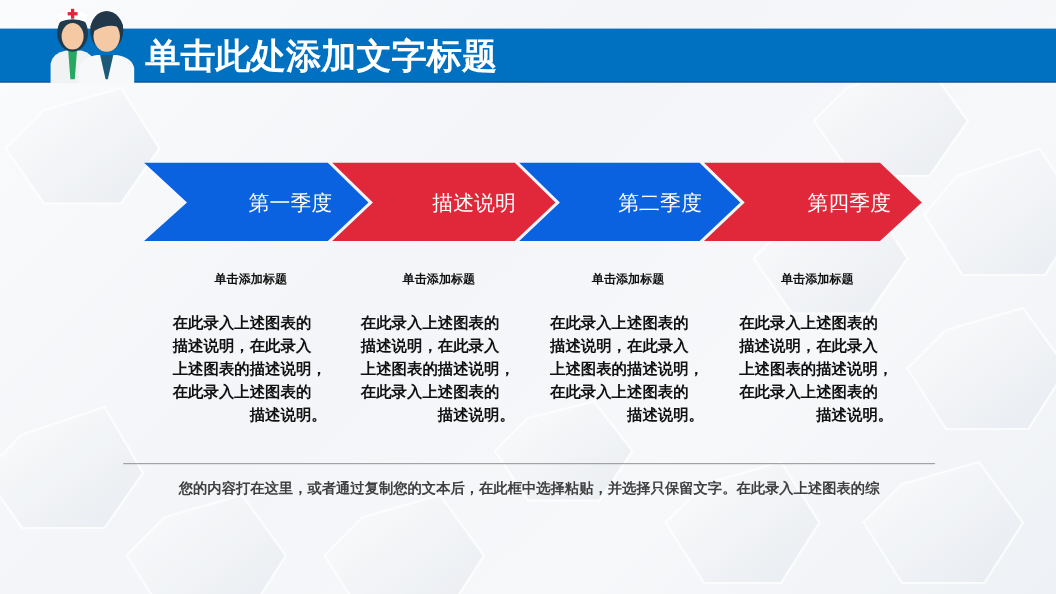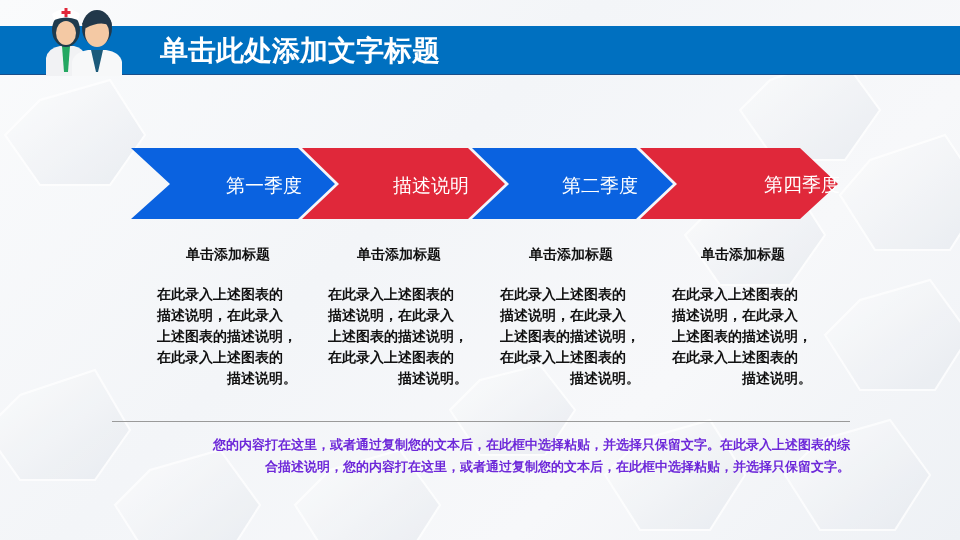--- a/index.html
+++ b/index.html
@@ -7,40 +7,40 @@
     width: 960px; height: 540px; overflow: hidden; position: relative;
     font-family: "DejaVu Sans", "Liberation Sans", sans-serif;
     background: linear-gradient(135deg, #fafbfc 0%, #f3f5f8 40%, #f7f8fa 70%, #eef1f5 100%);
   }
   .bg { position: absolute; inset: 0; overflow: hidden; }
   .title-bar {
     position: absolute; left: 0; top: 26px; width: 960px; height: 48px;
     background: #0070c0; border-bottom: 1px solid #1a4f8a;
   }
   .title-text {
-    position: absolute; left: 160px; top: 26px; height: 48px; line-height: 50px;
-    color: #ffffff; font-size: 28px; font-weight: bold; letter-spacing: 0px;
+    position: absolute; left: 132px; top: 26px; height: 48px; line-height: 50px;
+    color: #ffffff; font-size: 32px; font-weight: bold; letter-spacing: 0px;
   }
   .avatars { position: absolute; left: 38px; top: 0; width: 100px; height: 76px; }
   .arrows { position: absolute; left: 0; top: 0; width: 960px; height: 540px; }
   .arrow-label {
     position: absolute; top: 172px; height: 26px; line-height: 26px;
     color: #ffffff; font-size: 19px; text-align: right; width: 120px;
   }
   .col { position: absolute; top: 244px; width: 170px; text-align: center; }
-  .col-head { font-size: 14px; font-weight: bold; color: #111; height: 20px; line-height: 20px; }
+  .col-head { font-size: 11px; font-weight: bold; color: #111; height: 20px; line-height: 20px; }
   .col-body {
     margin-top: 20px; font-size: 14px; font-weight: bold; color: #111; line-height: 21px;
     text-align: left; padding-left: 14px; width: 150px;
   }
   .col-body .last { display: block; text-align: right; padding-right: 10px; }
   .divider { position: absolute; left: 112px; top: 421px; width: 738px; height: 1px; background: #9a9a9a; }
   .summary {
     position: absolute; left: 112px; top: 434px; width: 738px;
-    font-size: 13px; font-weight: bold; color: #6d28d9; line-height: 22px; text-align: right;
+    font-size: 13px; font-weight: bold; color: #404040; line-height: 22px; text-align: center;
   }
 </style>
 </head>
 <body>
 
 <div class="bg">
   <svg width="960" height="540" viewBox="0 0 960 540">
     <defs>
       <linearGradient id="hg" x1="0" y1="0" x2="1" y2="1">
         <stop offset="0" stop-color="#ffffff" stop-opacity="0.9"></stop>
@@ -91,21 +91,21 @@
     <polygon points="131,148 298,148 335,184 298,219 131,219 170,184" fill="#0a62e0"></polygon>
     <polygon points="302,148 468,148 505,184 468,219 302,219 339,184" fill="#e0283a"></polygon>
     <polygon points="472,148 636,148 673,184 636,219 472,219 509,184" fill="#0a62e0"></polygon>
     <polygon points="640,148 800,148 838,184 800,219 640,219 677,184" fill="#e0283a"></polygon>
   </svg>
 </div>
 
 <div class="arrow-label" style="left:182px;">第一季度</div>
 <div class="arrow-label" style="left:349px;">描述说明</div>
 <div class="arrow-label" style="left:518px;">第二季度</div>
-<div class="arrow-label" style="left:720px;font-family:Liberation Serif, serif;">第四季度</div>
+<div class="arrow-label" style="left:690px;">第四季度</div>
 
 <div class="col" style="left:143px;">
   <div class="col-head">单击添加标题</div>
   <div class="col-body">
     <span style="display:block">在此录入上述图表的</span>
     <span style="display:block">描述说明，在此录入</span>
     <span style="display:block">上述图表的描述说明，</span>
     <span style="display:block">在此录入上述图表的</span>
     <span class="last">描述说明。</span>
   </div>
@@ -141,14 +141,13 @@
     <span style="display:block">上述图表的描述说明，</span>
     <span style="display:block">在此录入上述图表的</span>
     <span class="last">描述说明。</span>
   </div>
 </div>
 
 <div class="divider"></div>
 
 <div class="summary">
   <span style="display:block">您的内容打在这里，或者通过复制您的文本后，在此框中选择粘贴，并选择只保留文字。在此录入上述图表的综</span>
-  <span style="display:block">合描述说明，您的内容打在这里，或者通过复制您的文本后，在此框中选择粘贴，并选择只保留文字。</span>
 </div>
 
 </body></html>

